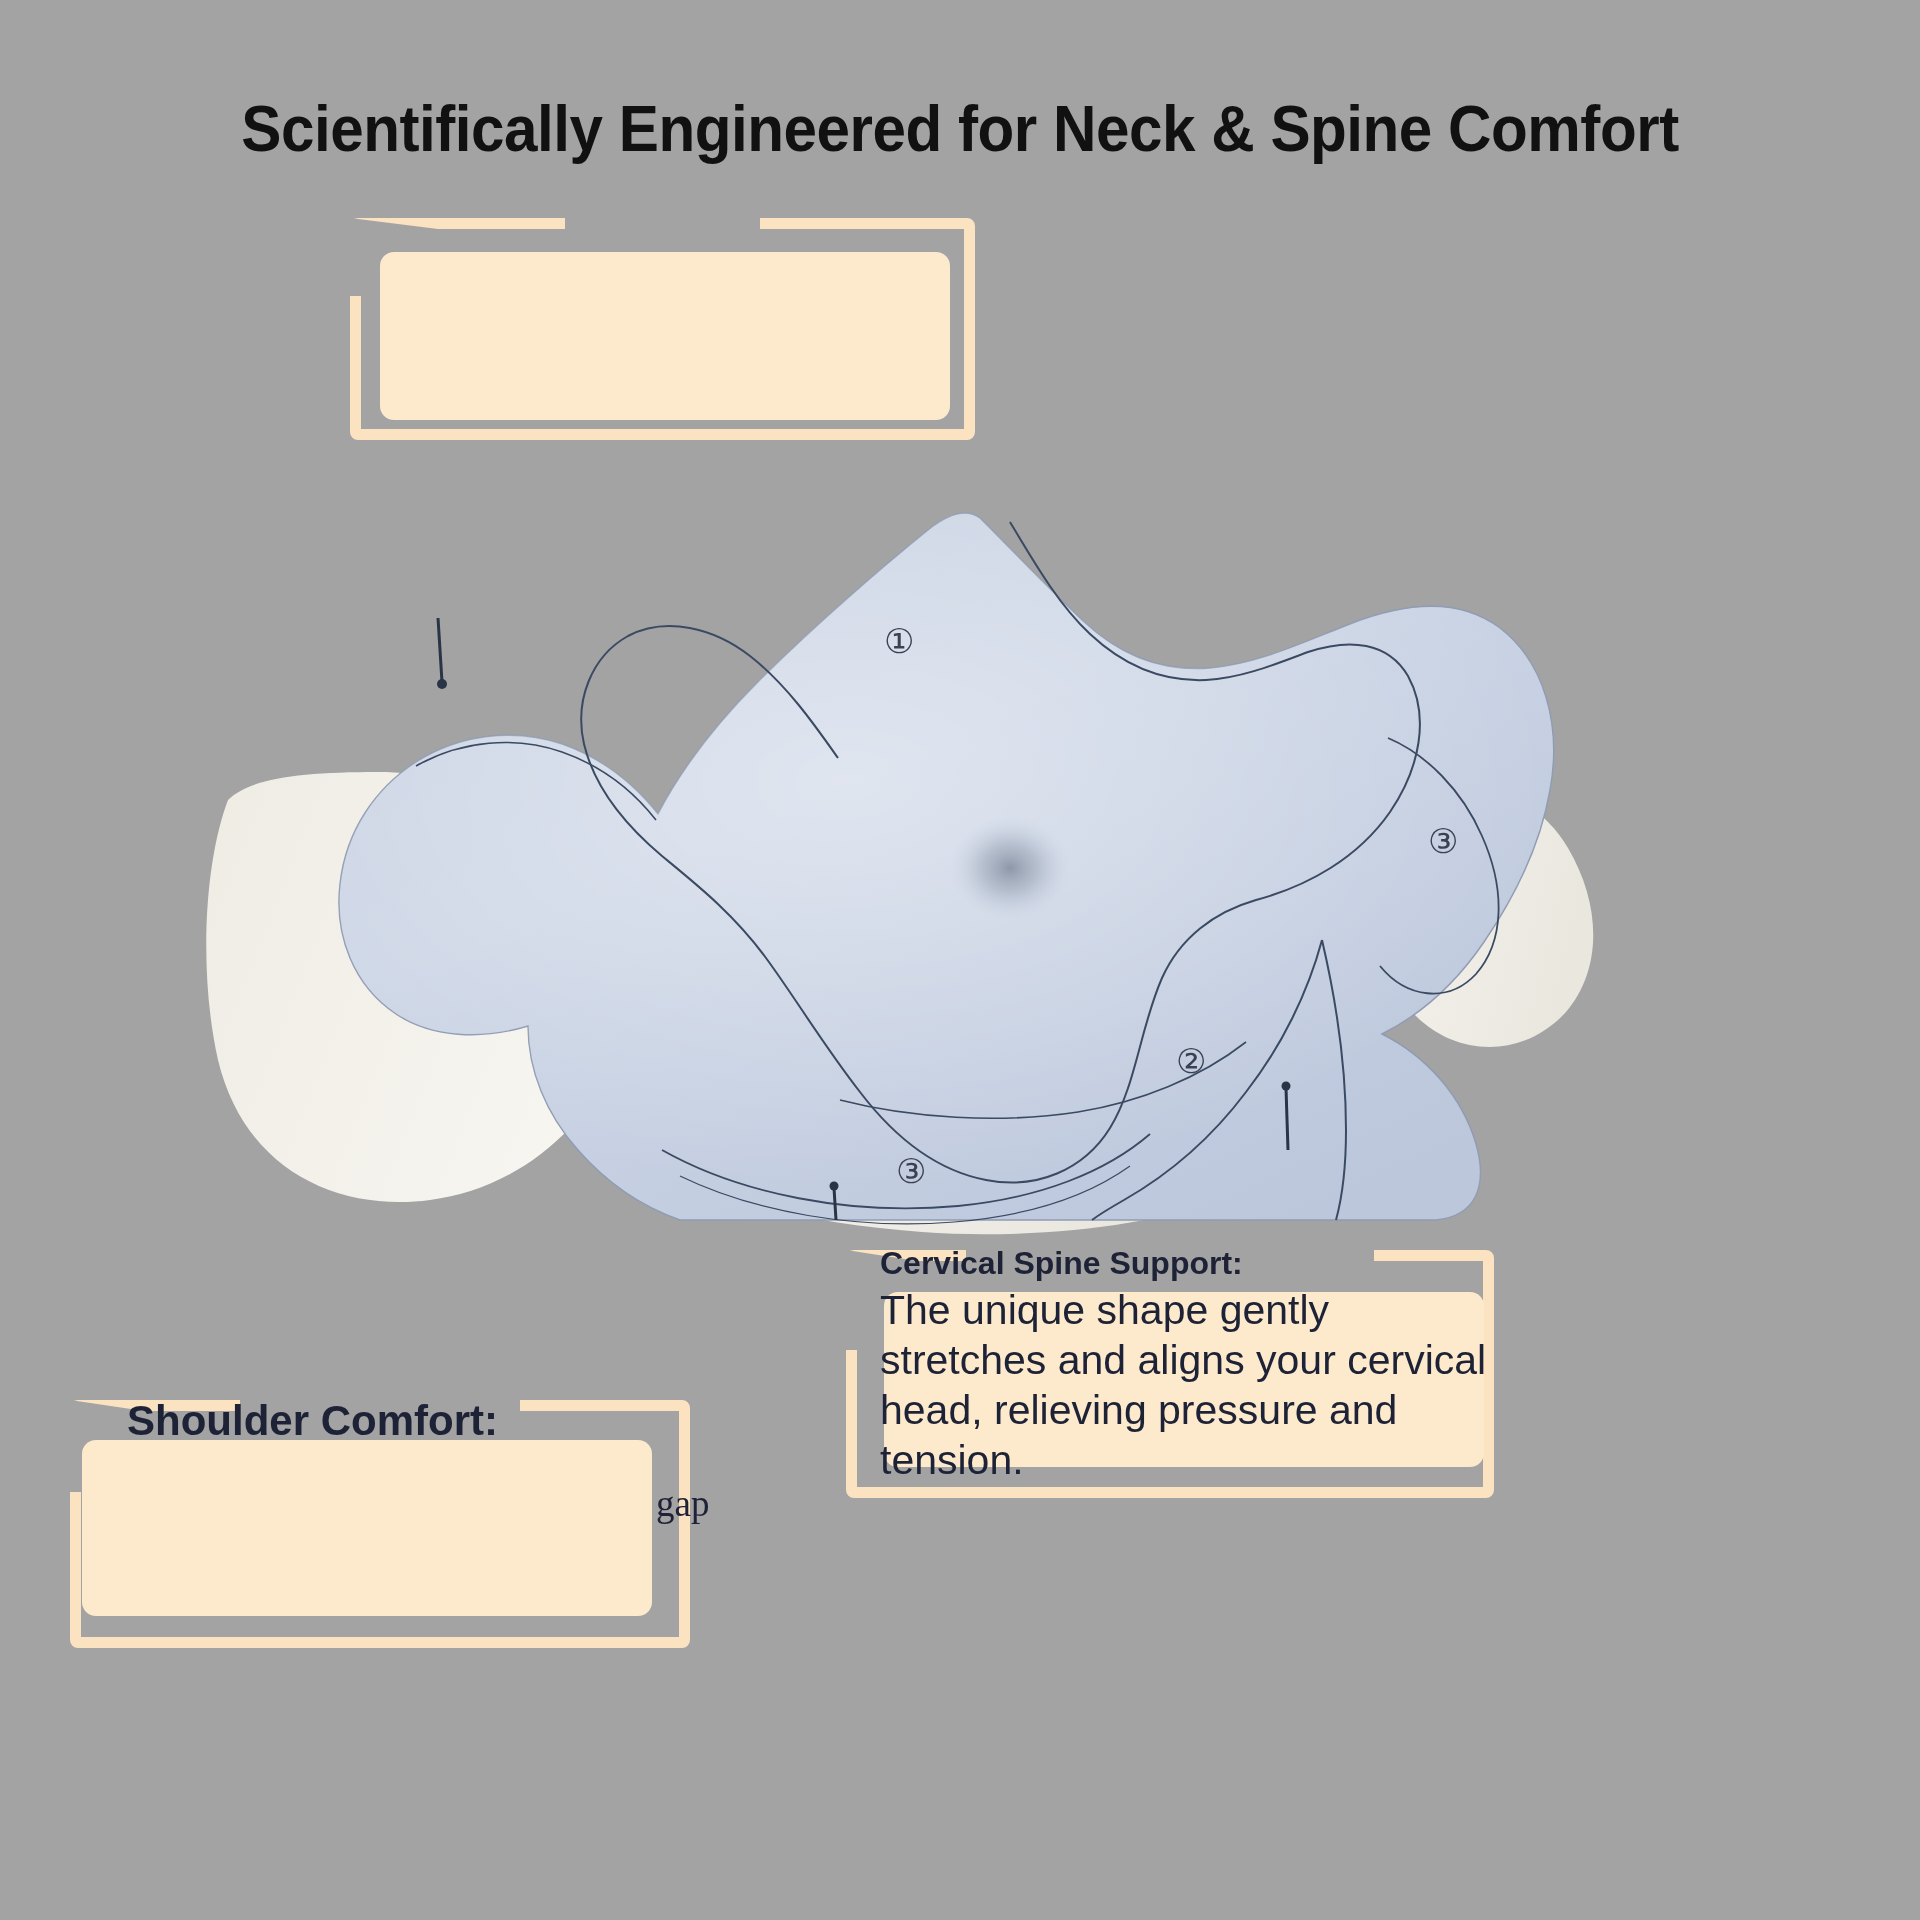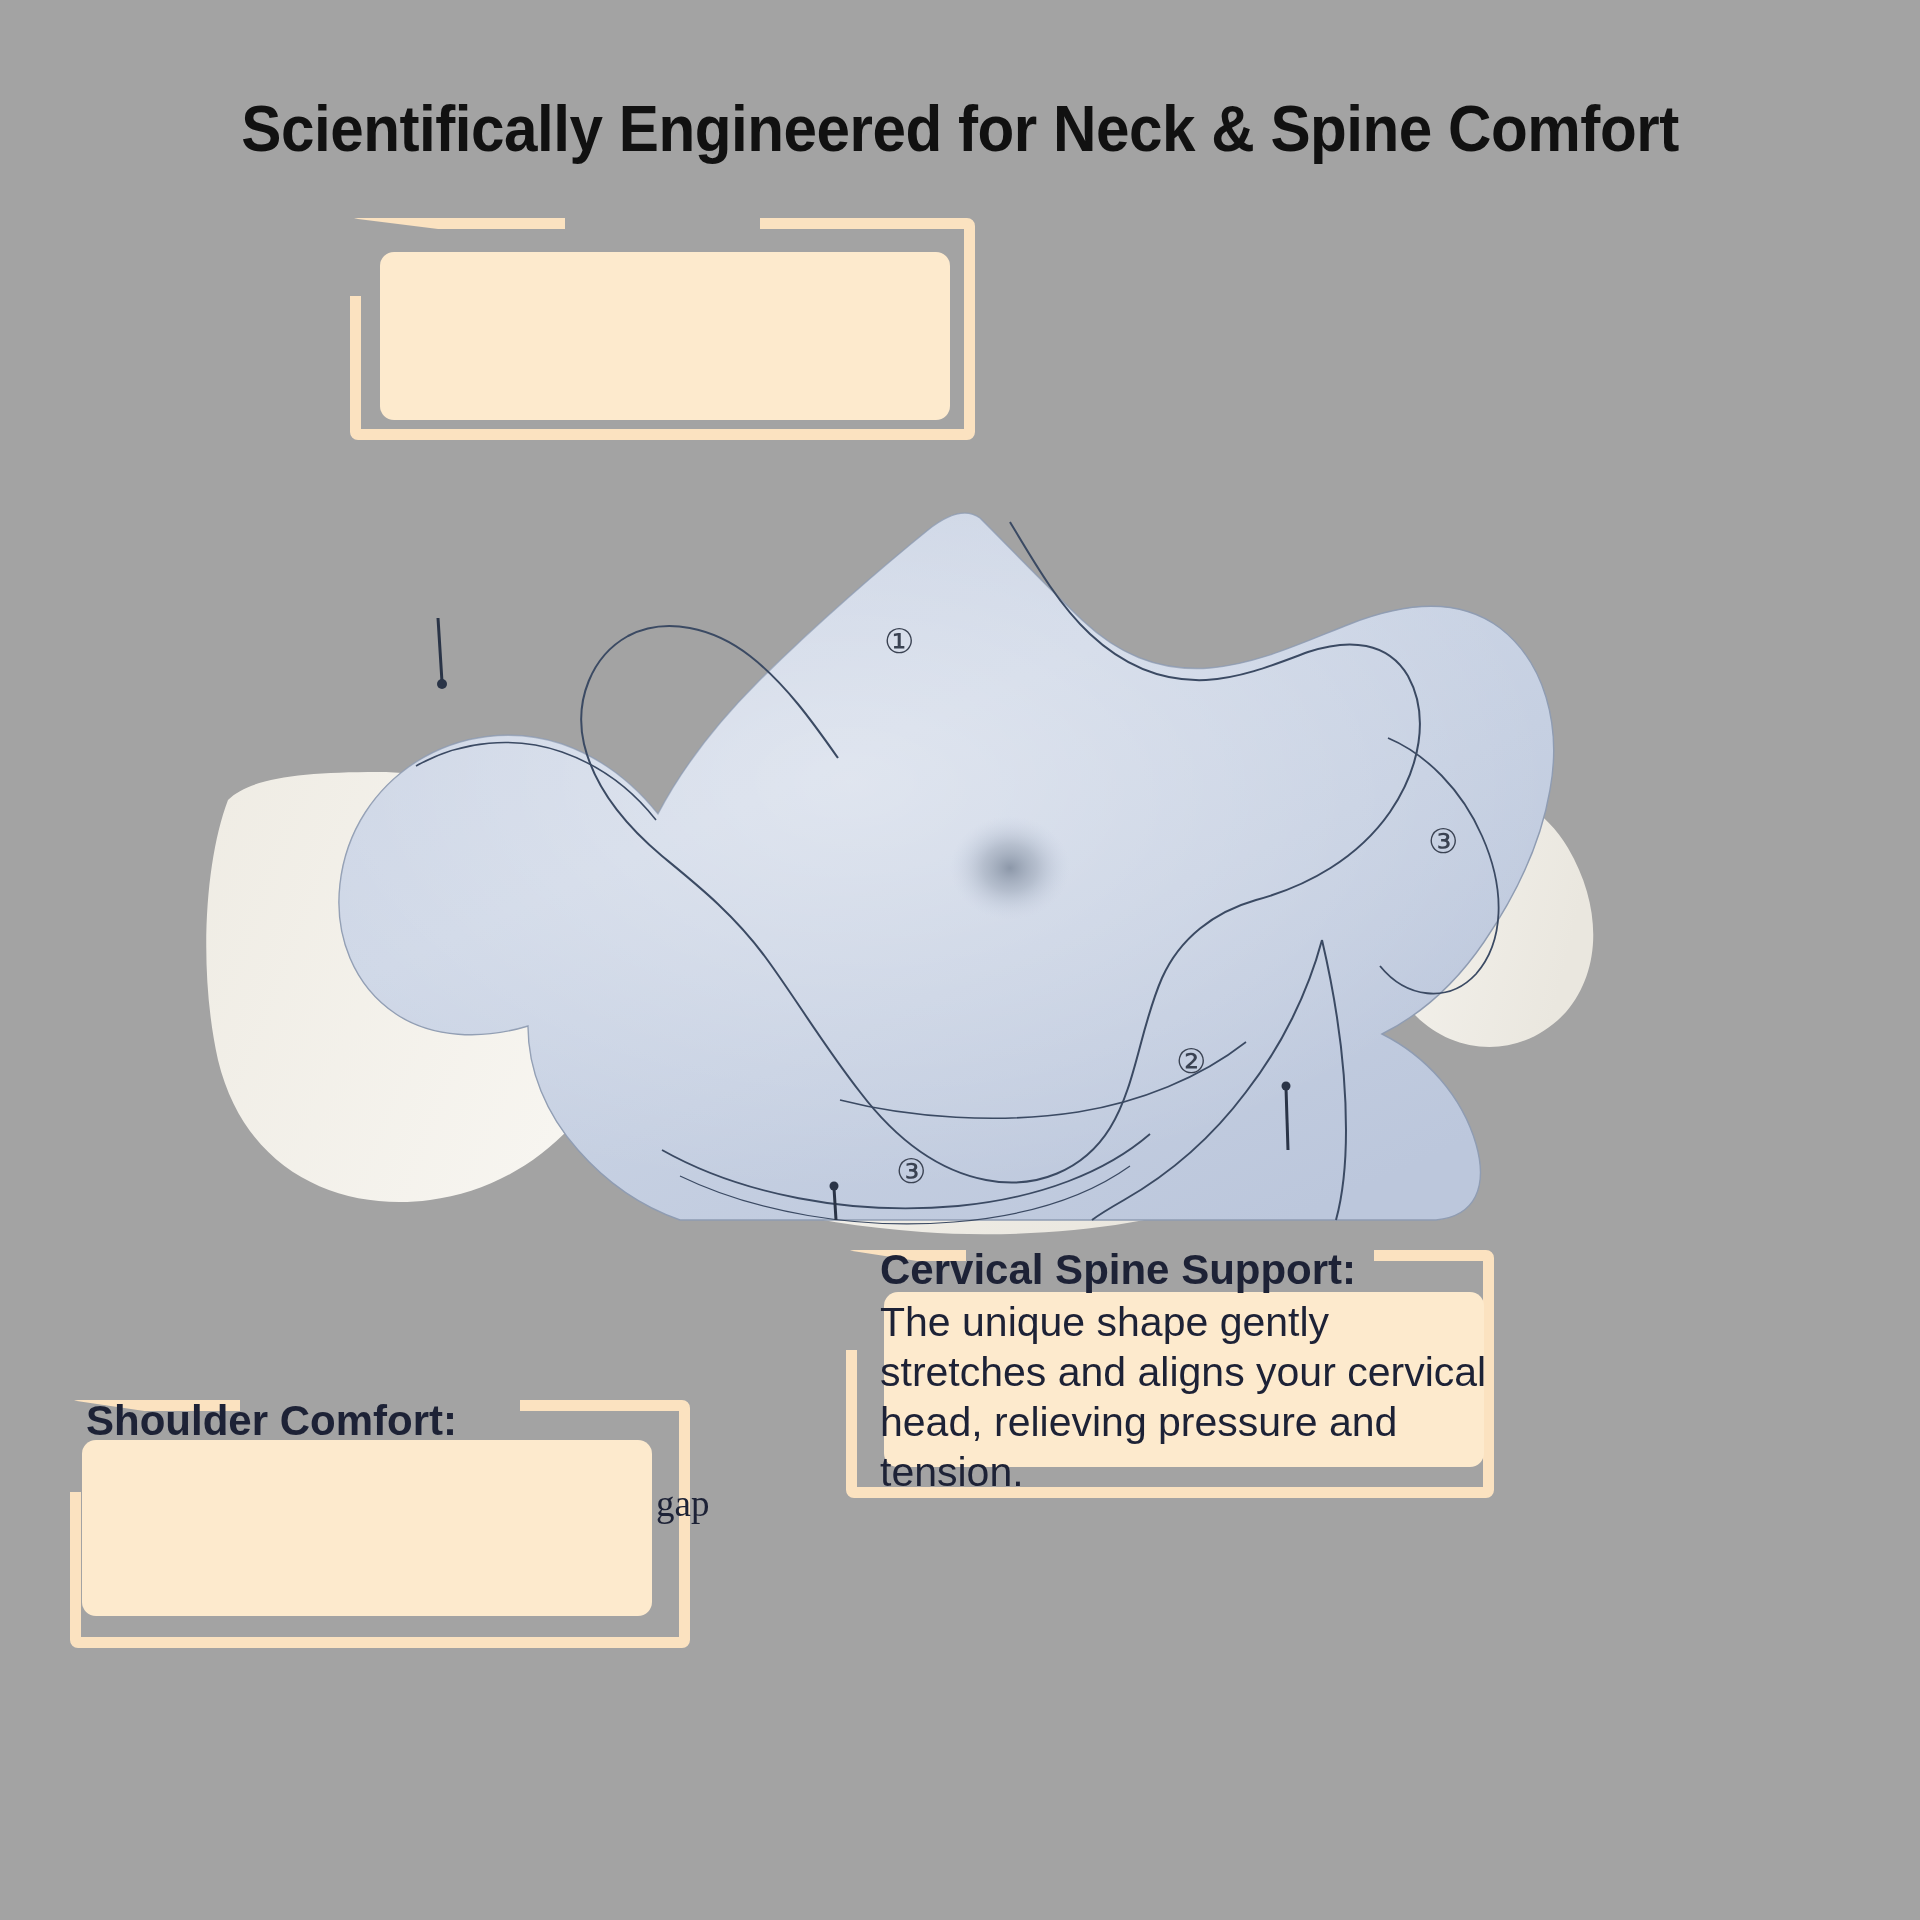--- a/index.html
+++ b/index.html
@@ -134,21 +134,21 @@
     );
   }
   #callout-cervical .fill {
     left: 38px; top: 42px; width: 600px; height: 175px;
   }
   #callout-cervical .callout-text {
     left: 34px; top: -6px; width: 616px;
     text-align: left;
     line-height: 1.22;
   }
-  #callout-cervical .ct-head { font-size: 42px; margin-bottom: 2px; }
+  #callout-cervical .ct-head { font-size: 32px; margin-bottom: 2px; }
   #callout-cervical .ct-body { font-size: 41px; }
 
   
   #callout-shoulder {
     left: 70px;
     top: 1400px;
     width: 620px;
     height: 248px;
   }
   #callout-shoulder .bracket {
@@ -162,21 +162,21 @@
       100% 0, calc(100% - 170px) 0, calc(100% - 170px) 11px, calc(100% - 11px) 11px, calc(100% - 11px) 92px, 100% 92px
     );
   }
   #callout-shoulder .fill {
     left: 12px; top: 40px; width: 570px; height: 176px;
   }
   #callout-shoulder .callout-text {
     left: 16px; top: -4px; width: 582px;
     line-height: 1.2;
   }
-  #callout-shoulder .ct-head { font-size: 42px; margin-bottom: 4px; text-align: left; }
+  #callout-shoulder .ct-head { font-size: 42px; margin-bottom: 4px; text-align: left; margin-left: 41px; }
   #callout-shoulder .ct-body { font-size: 37px; text-align: justify; }
   #callout-shoulder .ct-body > span { display: block; }
   #callout-shoulder .jline { text-align: justify; text-align-last: justify; }
   #callout-shoulder .jlast { text-align: left; }
 
   
   .marker {
     position: absolute;
     font-size: 34px;
     color: #3a4252;

